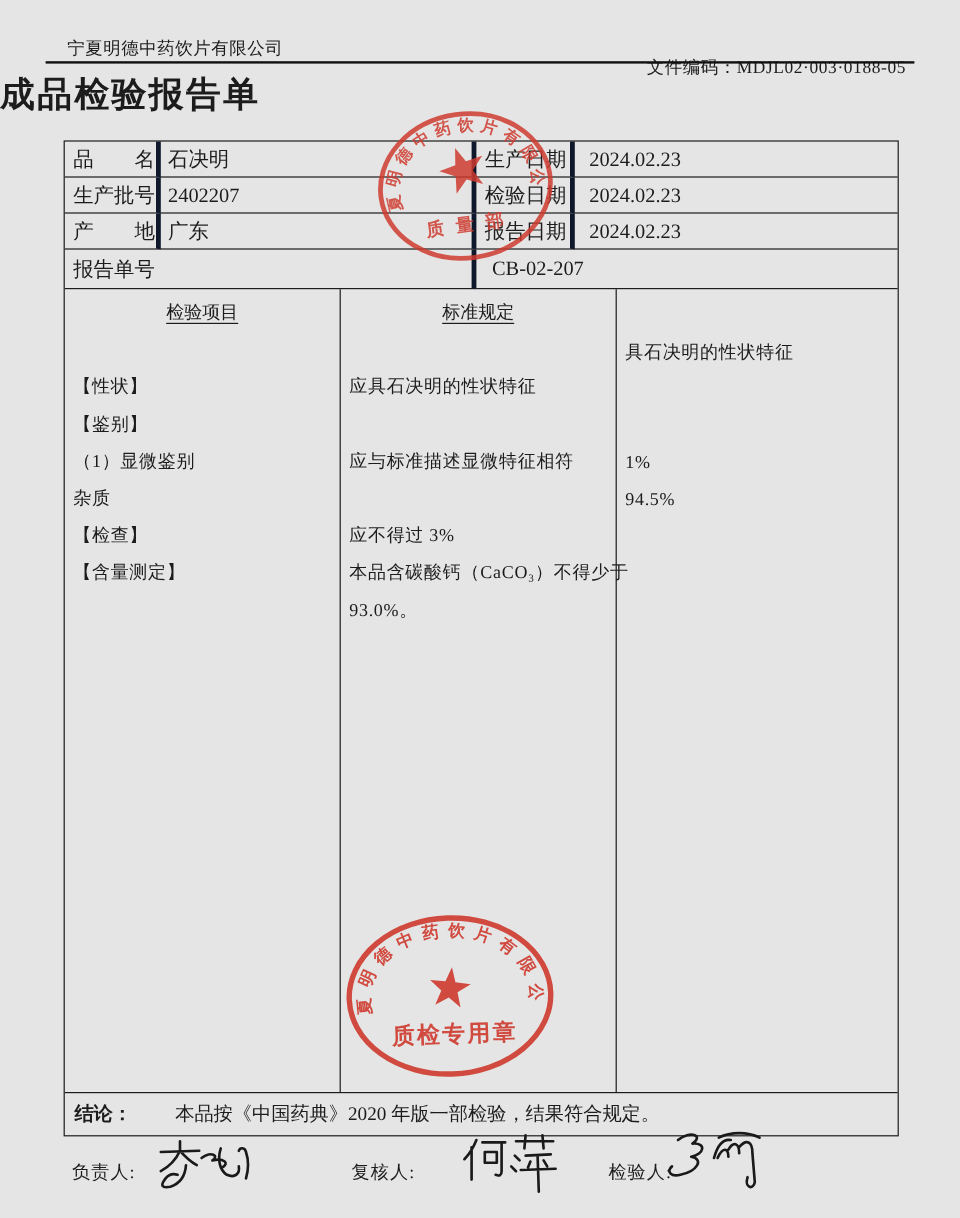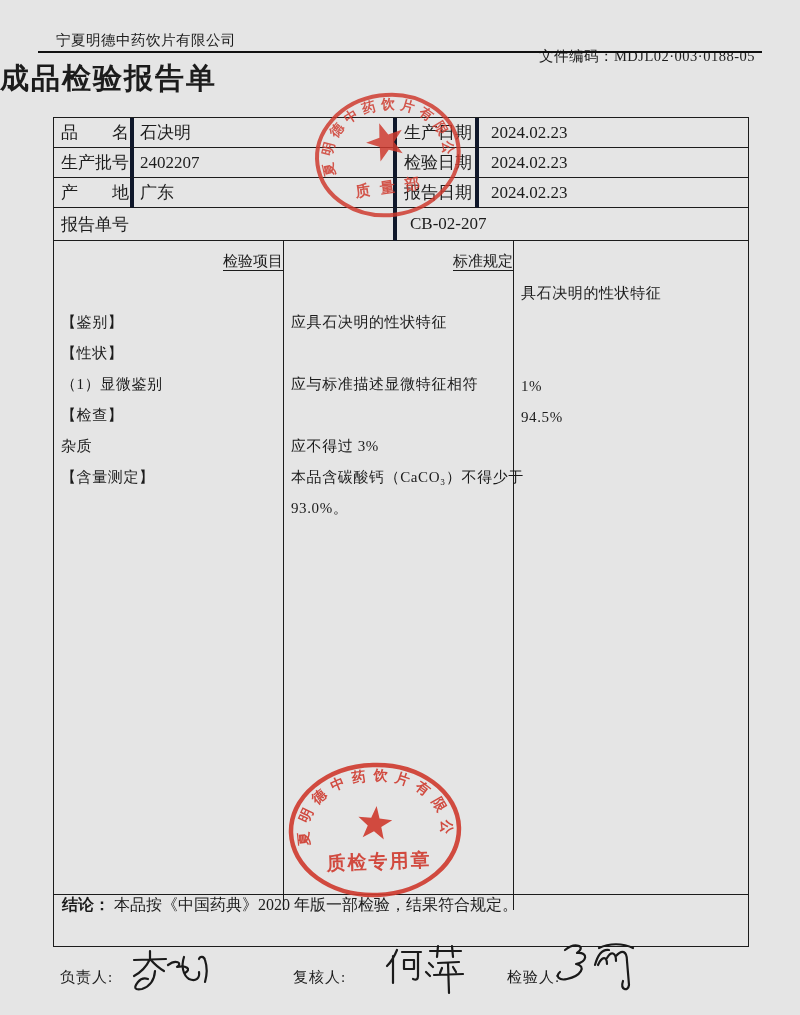--- a/index.html
+++ b/index.html
@@ -25,28 +25,28 @@
         white-space:nowrap; overflow:hidden; box-sizing:border-box; }
   .ig.last { border-right:none; }
   .ig.val  { padding-left:6px; }
   .ig.date { padding-left:12px; }
   .ig.span2 { grid-column:1 / 3; }
   .ig.span34 { grid-column:3 / 5; border-right:none; padding-left:13px; }
   
   .results { position:absolute; left:0; top:123px; width:694px; height:669px; display:flex; }
   .rcol  { width:230px; border-right:1px solid #1c1c1c; box-sizing:border-box; }
   .rcol.rlast { width:234px; border-right:none; }
-  .rhead { margin-top:11px; height:18px; line-height:18px; text-align:right; font-size:15px; }
+  .rhead { margin-top:11px; height:18px; line-height:18px; text-align:center; font-size:15px; }
   .rhead span { text-decoration:underline; text-underline-offset:4px; }
   .rrows { margin-top:37px; }
   .rrow  { height:31px; display:flex; align-items:center; padding-left:7px;
            font-size:15px; letter-spacing:0.6px; white-space:nowrap; }
-  .conclusion { position:absolute; left:0; top:776px; width:694px; height:36px;
-                border-top:1px solid #1c1c1c; display:flex; align-items:flex-start;
-                padding-left:8px; box-sizing:border-box; font-size:16px; white-space:nowrap; }
+  .conclusion { position:absolute; left:0; top:792px; width:694px; height:36px;
+                border-top:1px solid #1c1c1c; display:flex; align-items:center;
+                padding-left:8px; box-sizing:border-box; font-size:16px; white-space:nowrap;gap:32px; }
   .conclusion .b { font-weight:bold; margin-right:4px; }
   
   .stamp { position:absolute; pointer-events:none; }
   .stamp-top    { left:313px; top:92px;  width:150px; height:128px; transform:rotate(-8deg); opacity:0.84; }
   .stamp-bottom { left:287px; top:762px; width:176px; height:138px; transform:rotate(-2deg); opacity:0.9; }
   
   .sig-label { position:absolute; top:968px; font-size:15px; letter-spacing:1px; }
   .sl-1 { left:60px; }  .sl-2 { left:293px; }  .sl-3 { left:507px; }
   .sig { position:absolute; }
   .sig path { stroke:#1a1a1a; stroke-width:2.2; fill:none; stroke-linecap:round; stroke-linejoin:round; }
@@ -83,25 +83,25 @@
       <div class="ig date last">2024.02.23</div>
 
       <div class="ig span2">报告单号</div>
       <div class="ig span34">CB-02-207</div>
     </div>
 
     <div class="results">
       <div class="rcol">
         <div class="rhead"><span>检验项目</span></div>
         <div class="rrows">
+          <div class="rrow">【性状】</div>
           <div class="rrow">【鉴别】</div>
-          <div class="rrow">【性状】</div>
           <div class="rrow">（1）显微鉴别</div>
+          <div class="rrow">杂质</div>
           <div class="rrow">【检查】</div>
-          <div class="rrow">杂质</div>
           <div class="rrow">【含量测定】</div>
           <div class="rrow"></div>
         </div>
       </div>
       <div class="rcol">
         <div class="rhead"><span>标准规定</span></div>
         <div class="rrows">
           <div class="rrow">应具石决明的性状特征</div>
           <div class="rrow"></div>
           <div class="rrow">应与标准描述显微特征相符</div>

